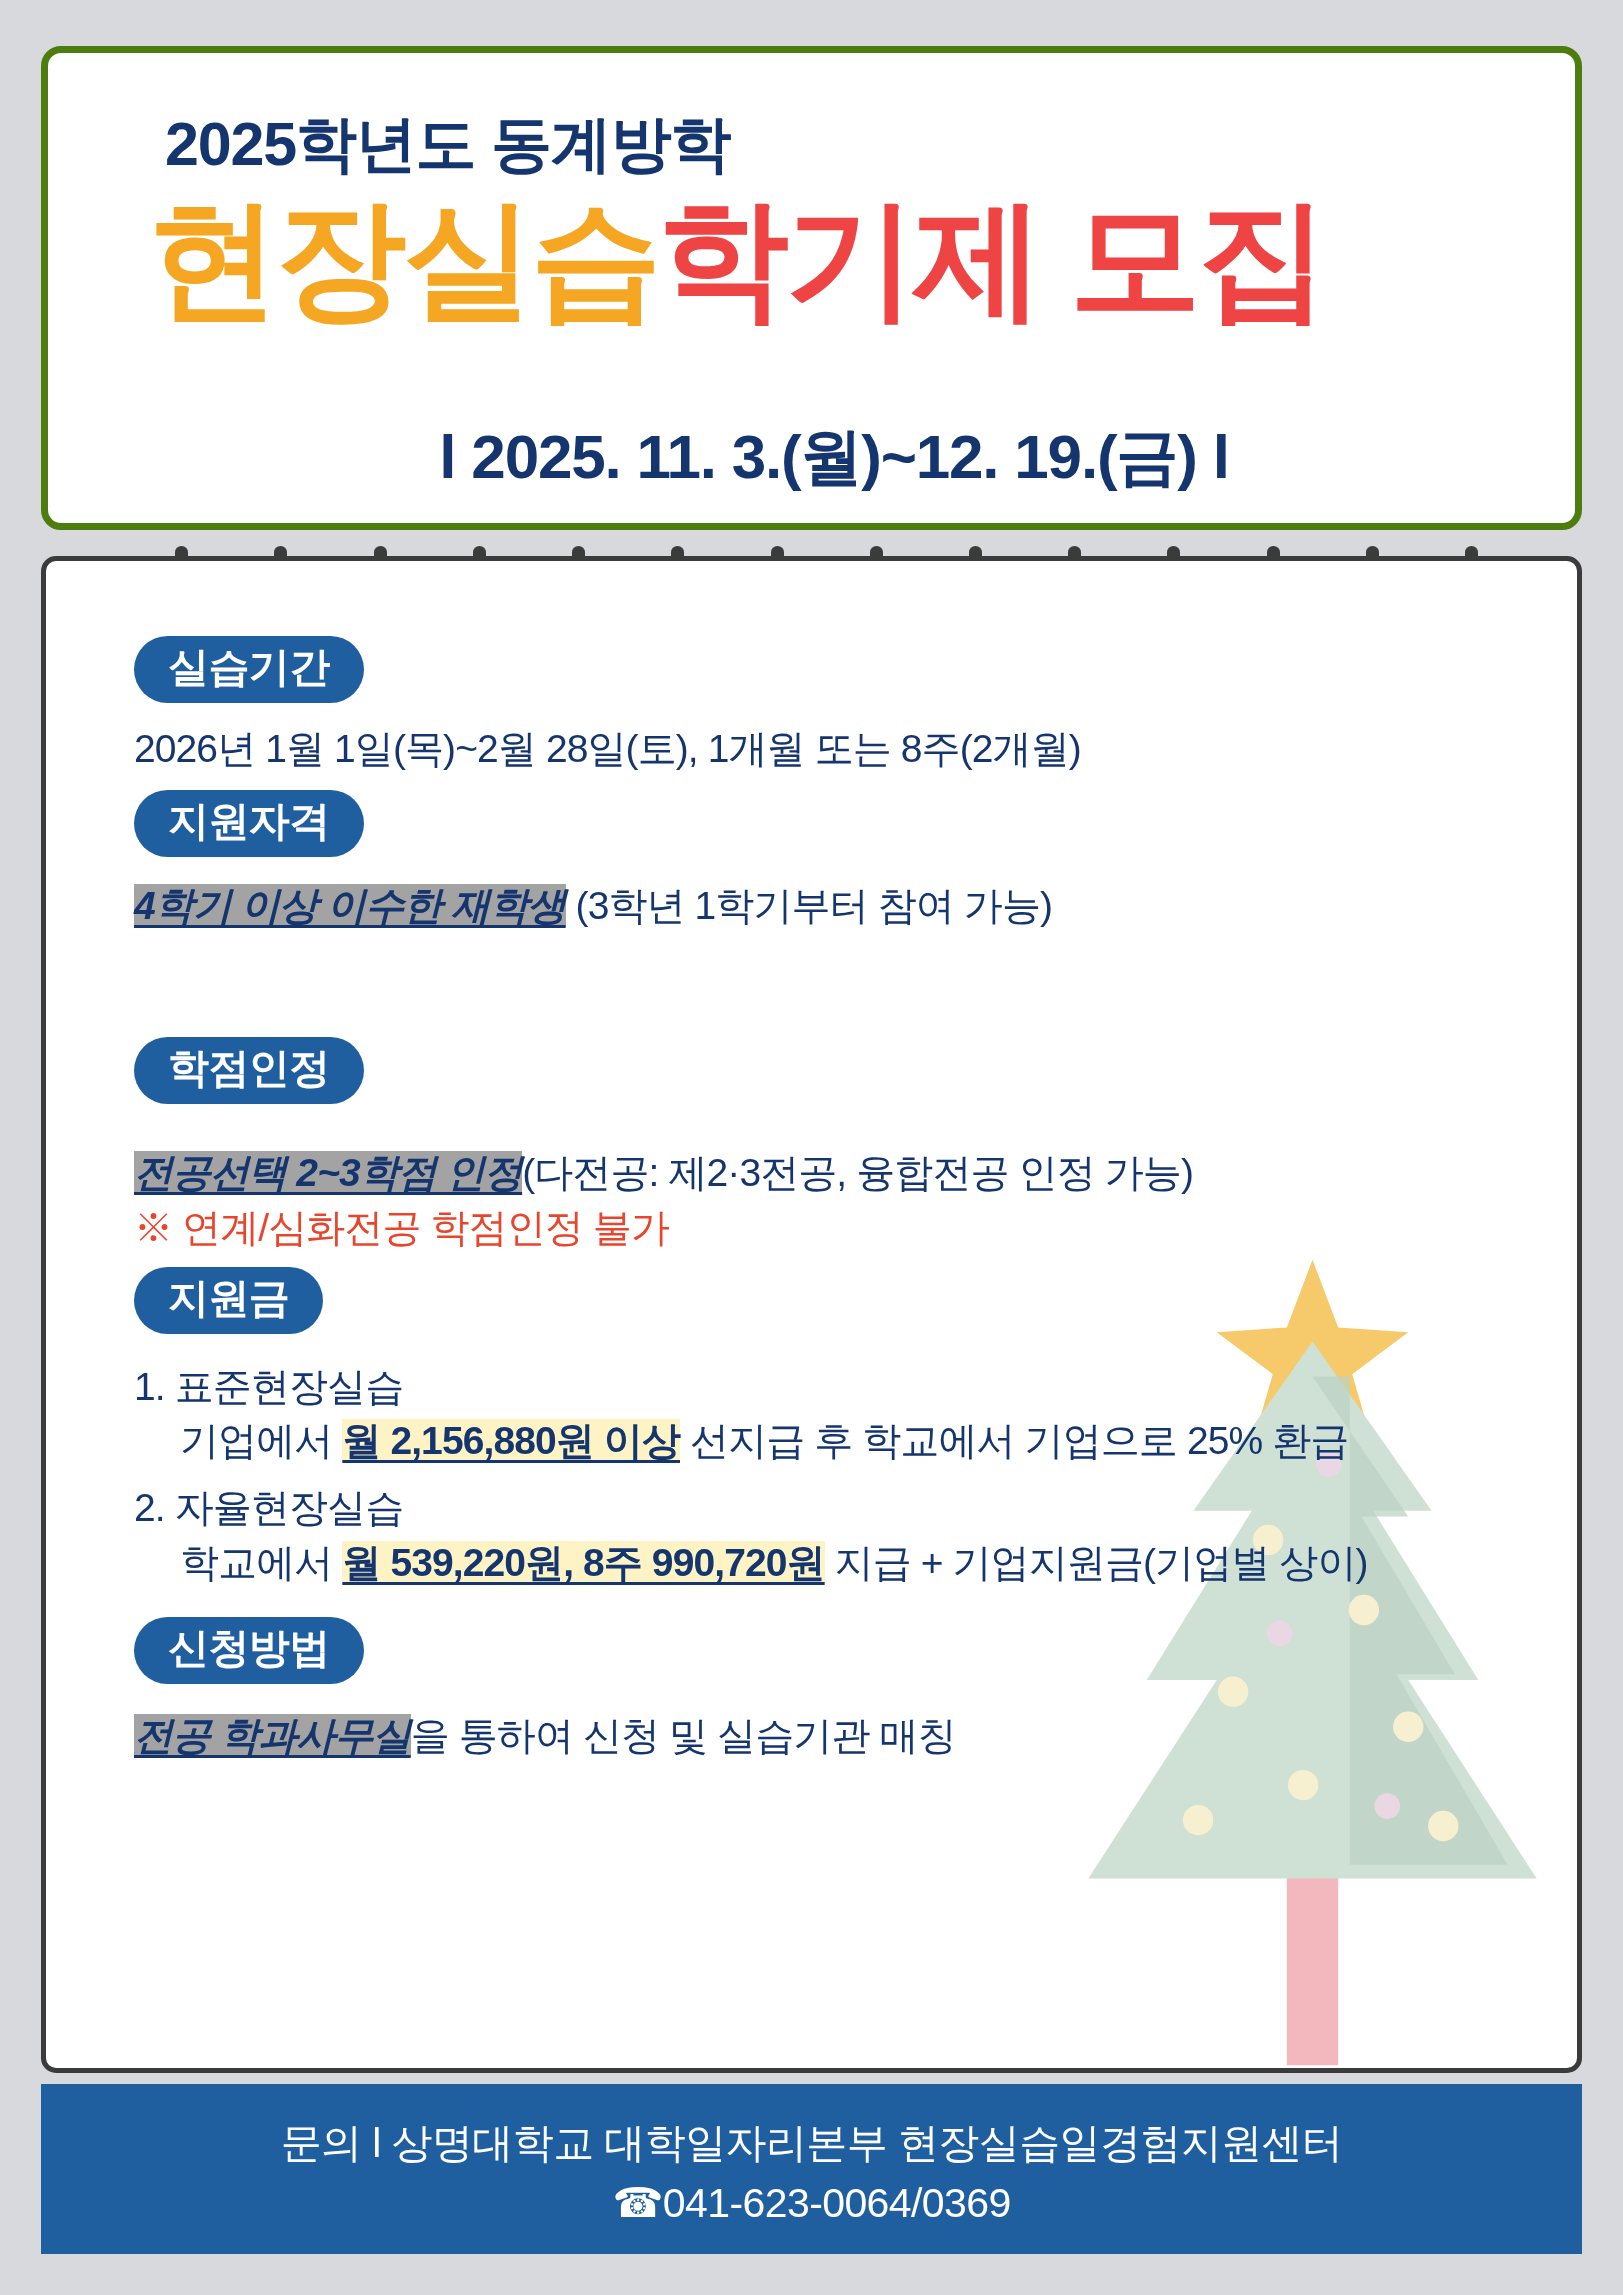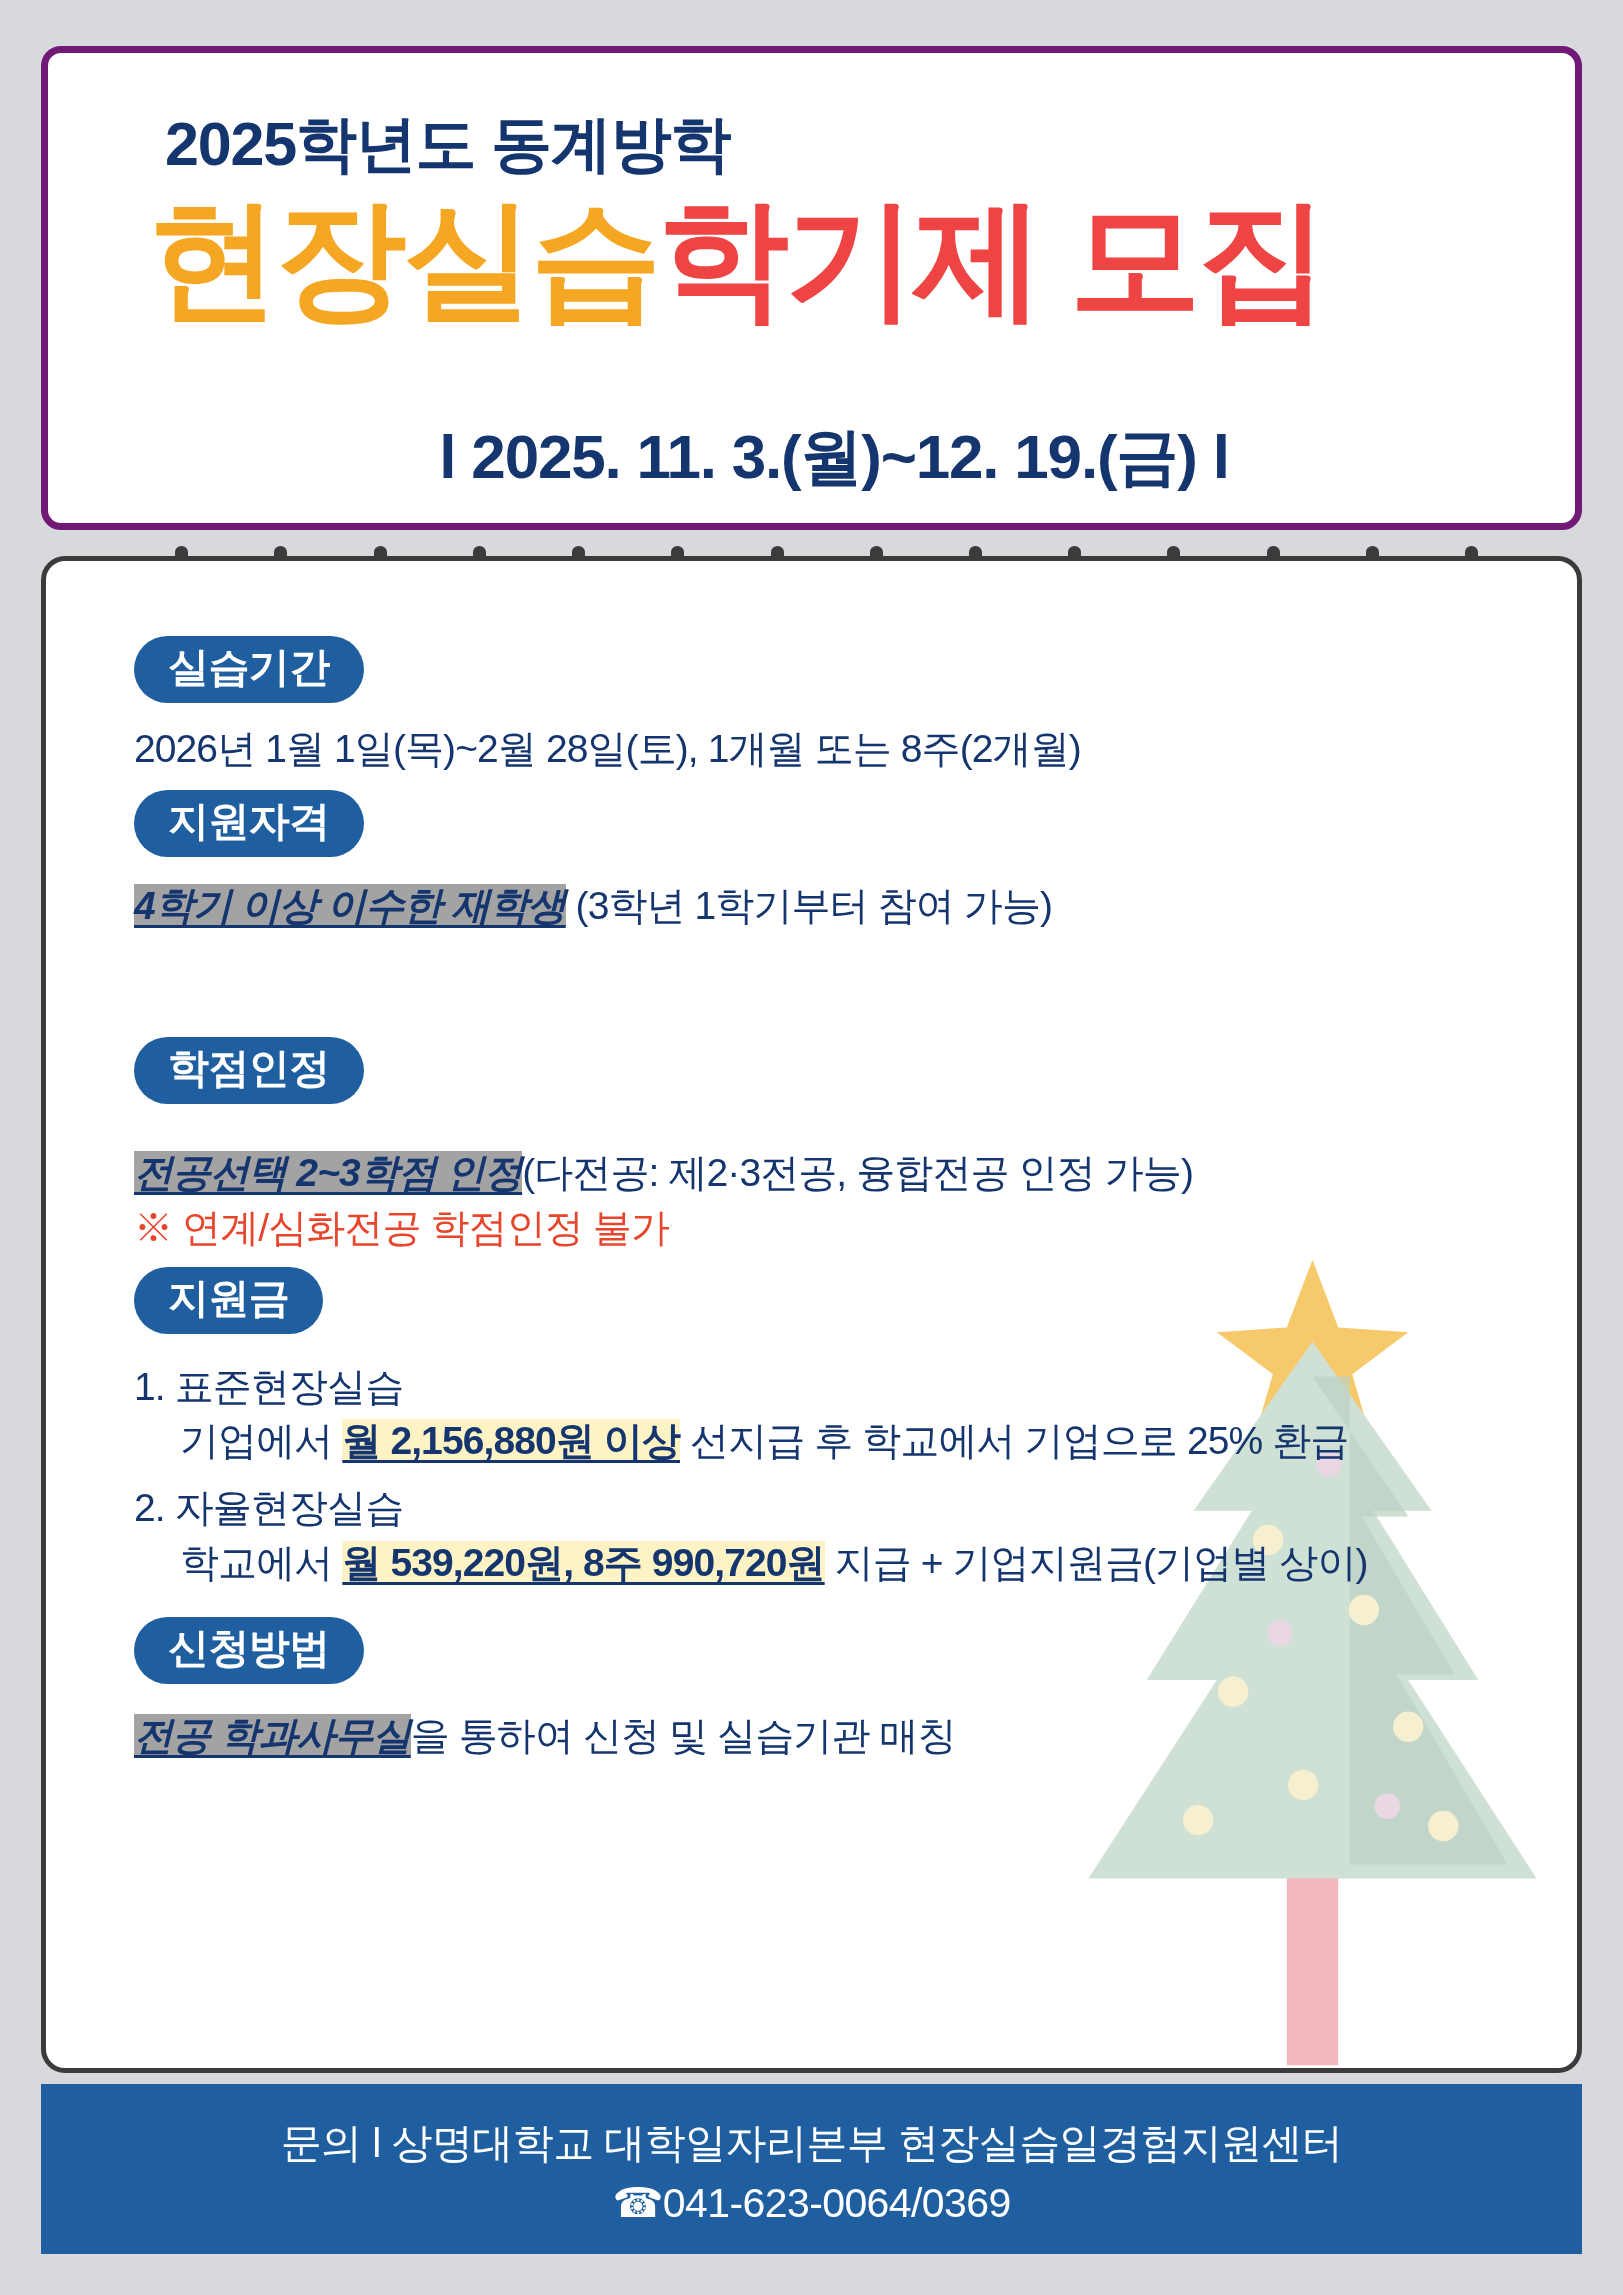--- a/index.html
+++ b/index.html
@@ -25,21 +25,21 @@
   }
 
   
   .title-card {
     position: absolute;
     left: 41px;
     top: 46px;
     width: 1541px;
     height: 484px;
     background: #ffffff;
-    border: 7px solid #701a75;
+    border: 7px solid #4d7c0f;
     border-radius: 20px;
     box-sizing: border-box;
   }
   .title-sub {
     position: absolute;
     left: 117px;
     top: 51px;
     font-size: 61px;
     font-weight: bold;
     color: #14356e;
@@ -72,21 +72,21 @@
 
   
   .body-card {
     position: absolute;
     left: 41px;
     top: 556px;
     width: 1541px;
     height: 1517px;
     background: #ffffff;
     border: 5.8px solid #3b3b3b;
-    border-radius: 24px;
+    border-radius: 15px;
     box-sizing: border-box;
     overflow: hidden;
   }
 
   
   .rings {
     position: absolute;
     left: 41px;
     top: 556px;
     width: 1541px;

